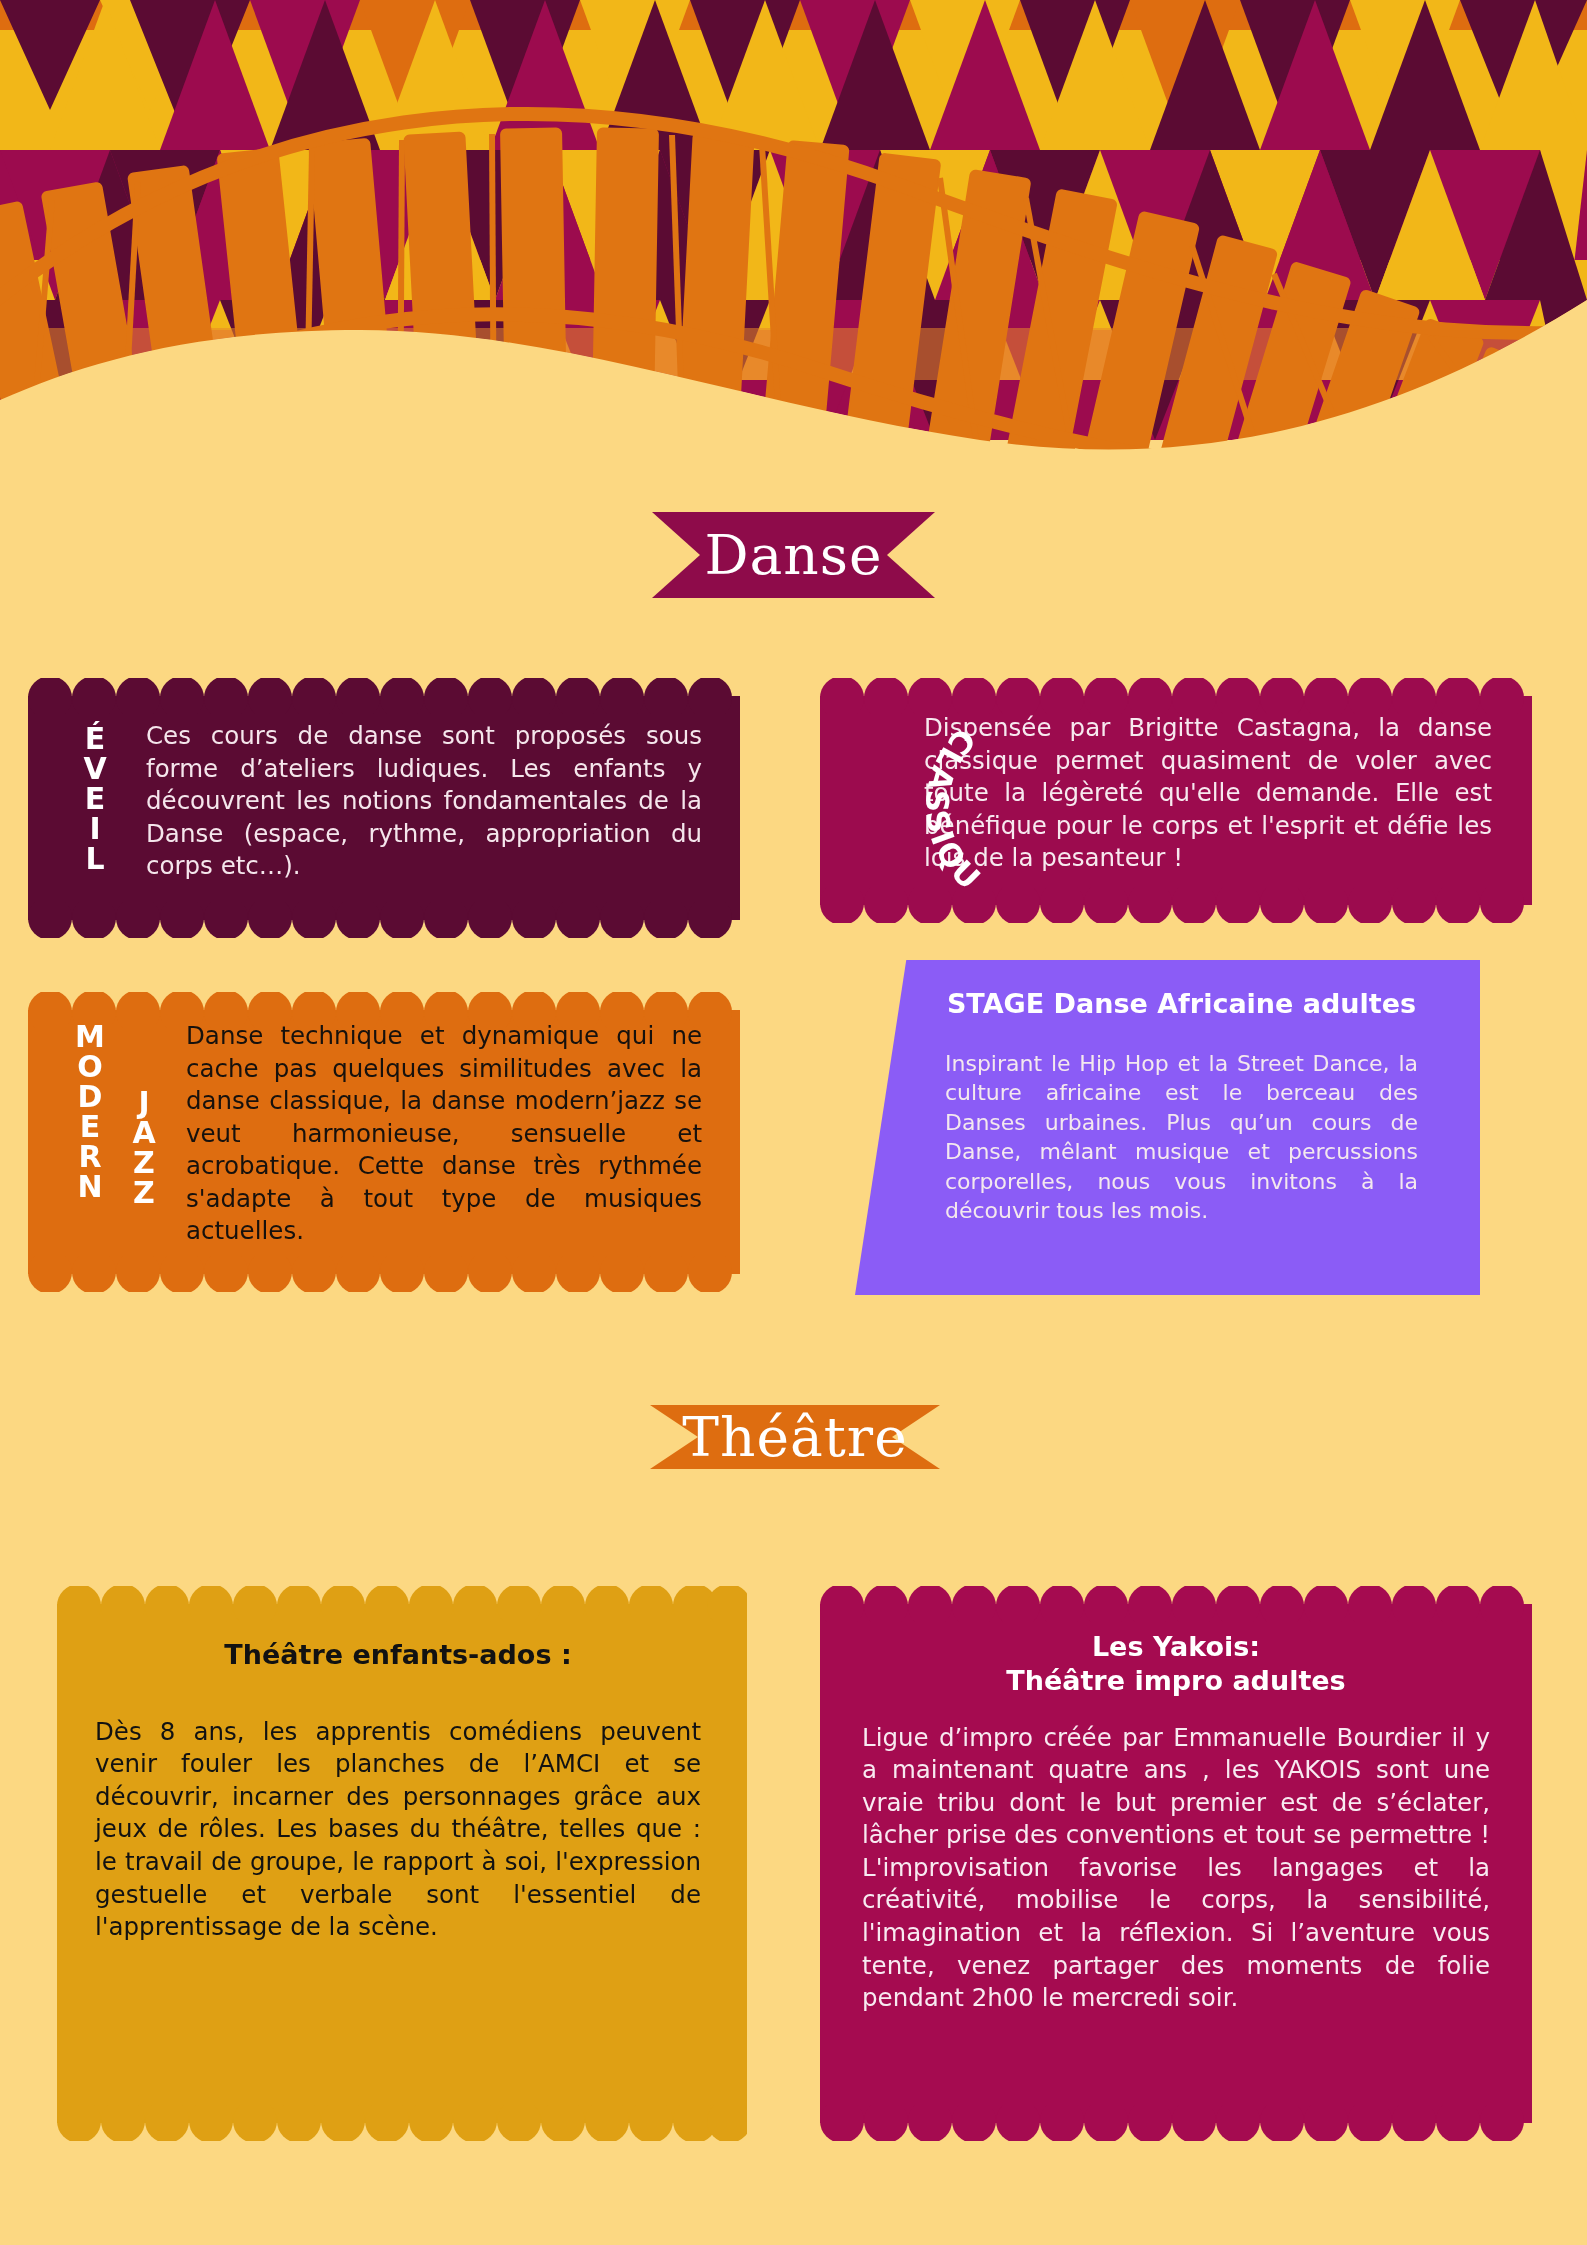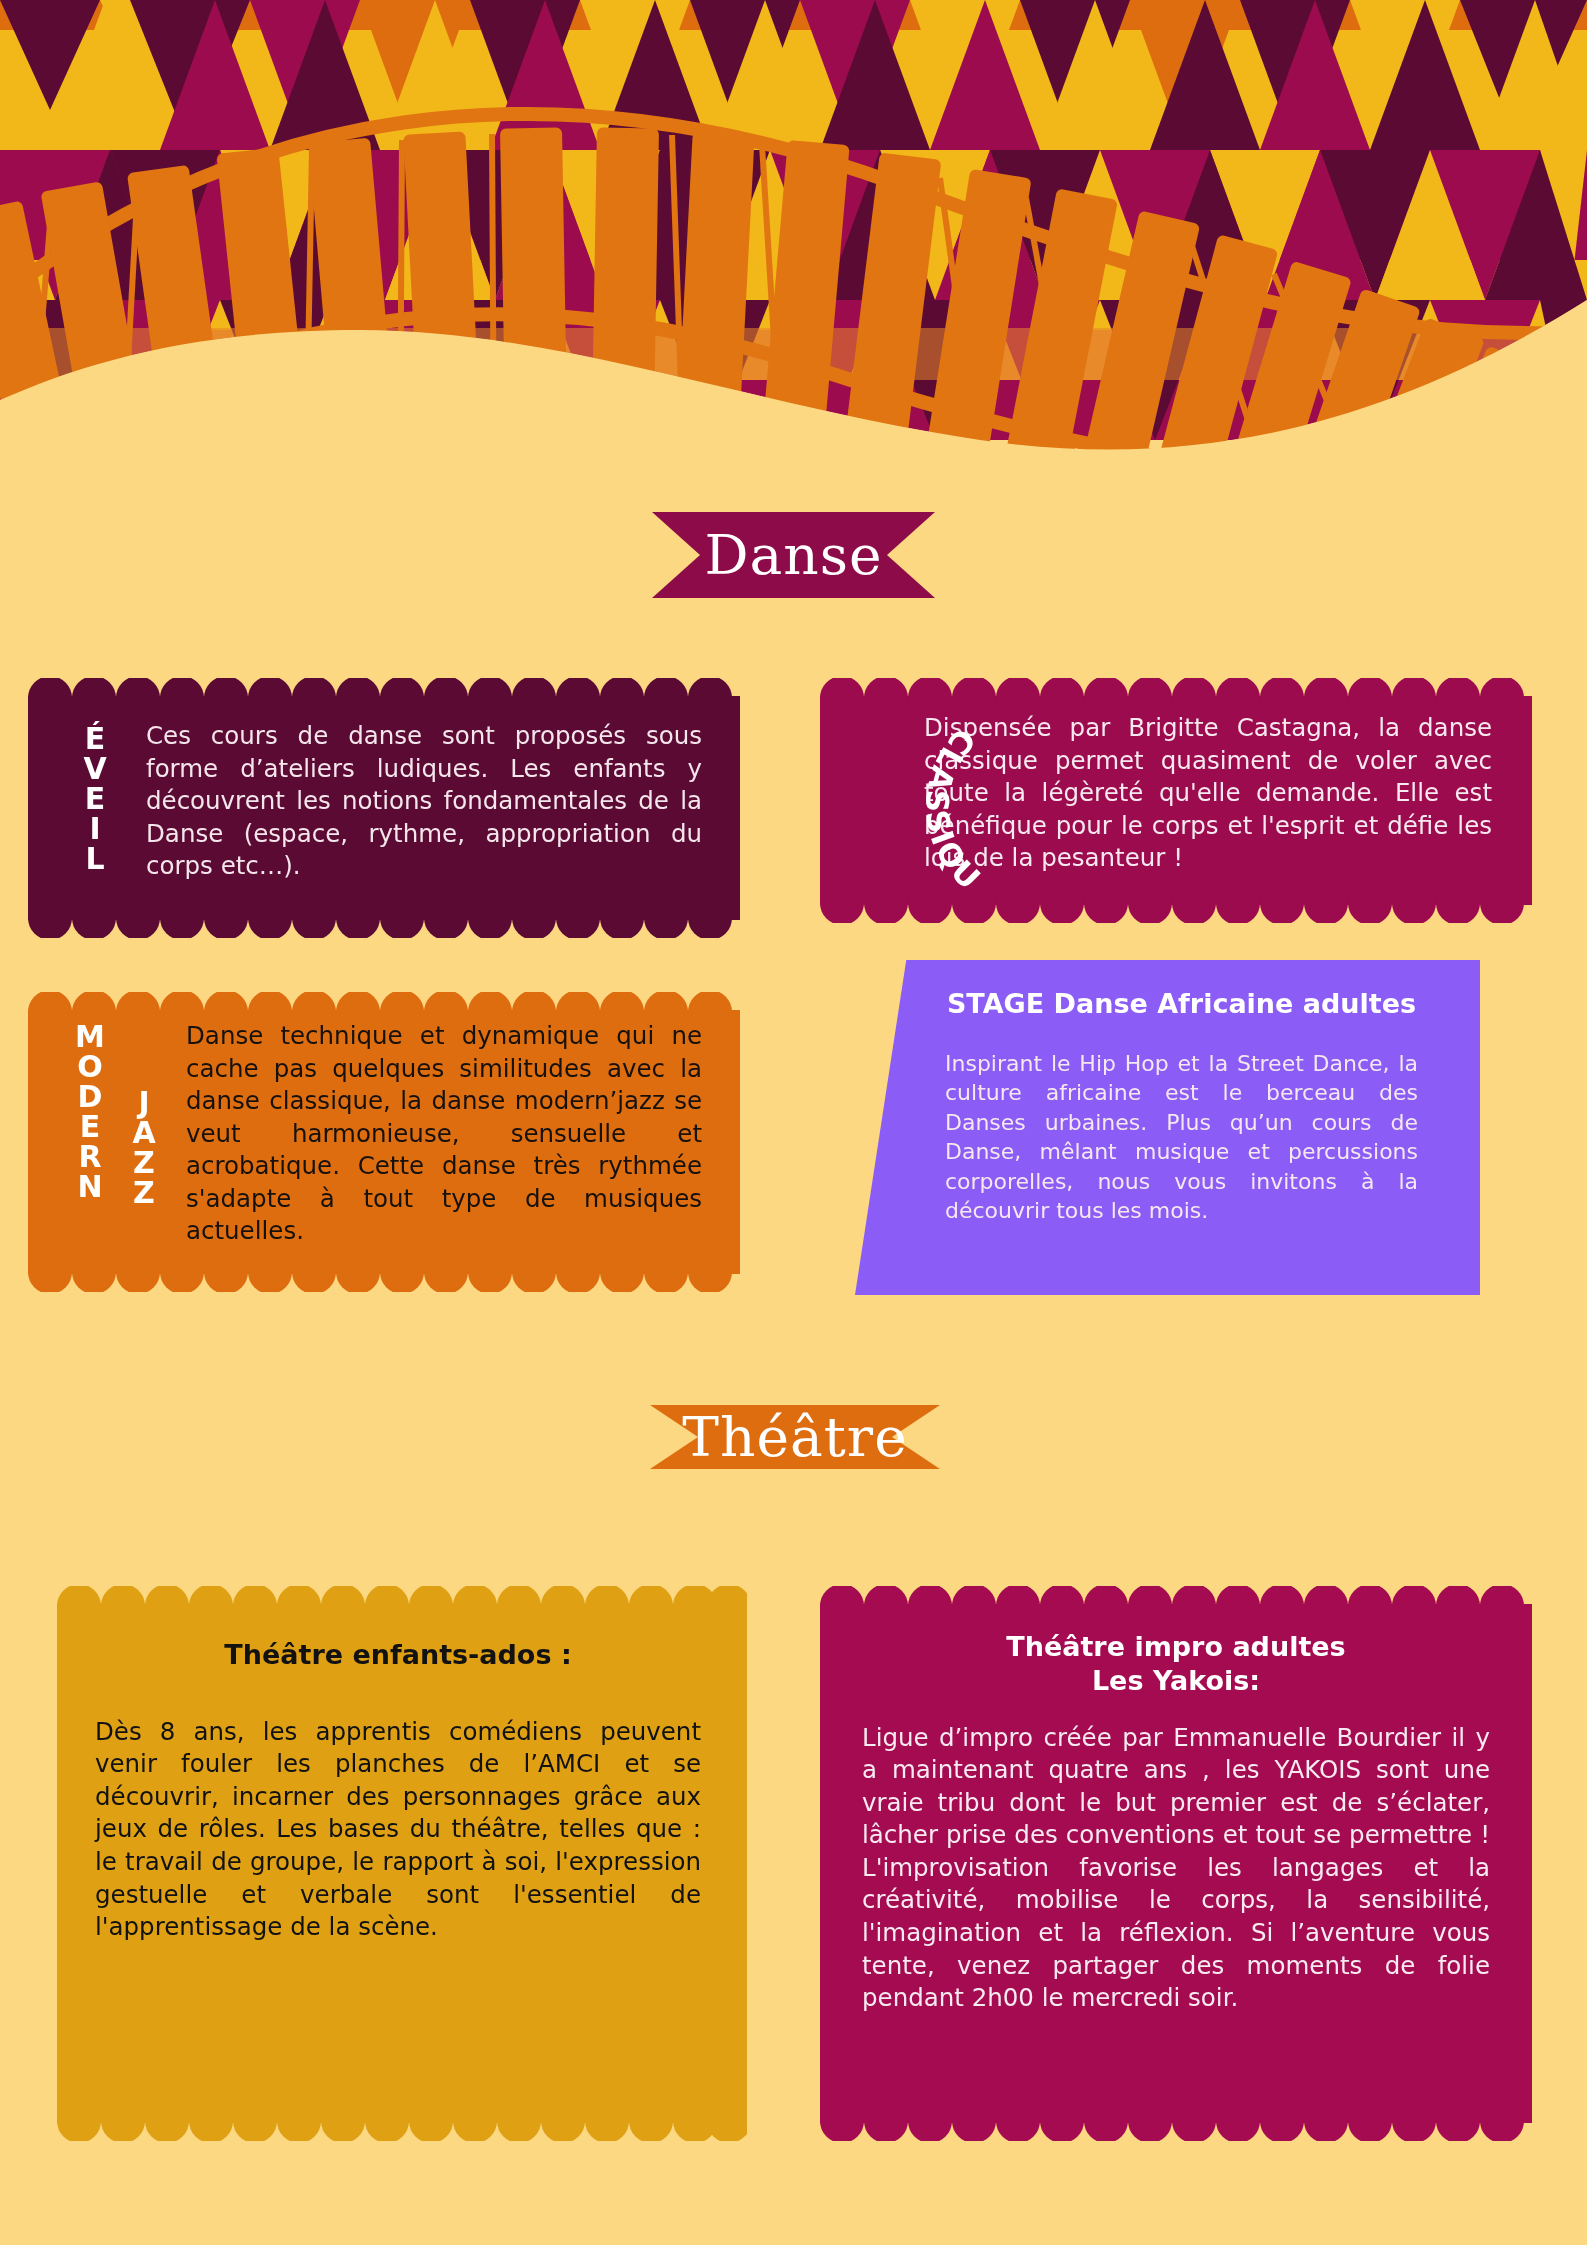--- a/index.html
+++ b/index.html
@@ -545,17 +545,17 @@
           <circle cx="462" cy="16" r="22"></circle>
           <circle cx="506" cy="16" r="22"></circle>
         <circle cx="550" cy="16" r="22"></circle>
           <circle cx="594" cy="16" r="22"></circle>
           <circle cx="638" cy="16" r="22"></circle>
         <circle cx="682" cy="16" r="22"></circle>
       </g>
     </svg>
   </div>
   <div class="content" style="display:block; padding:44px 42px 20px 42px;">
+    <div class="card-title" style="color:#ffffff;">Les Yakois:</div>
     <div class="card-title" style="color:#ffffff;">Théâtre  impro adultes</div>
-    <div class="card-title" style="color:#ffffff;">Les Yakois:</div>
     <div class="body-txt" style="color:#F8EAF1; margin-top:24px;">Ligue d’impro créée par Emmanuelle Bourdier il y a maintenant quatre ans , les YAKOIS sont une vraie tribu dont le but premier est de s’éclater, lâcher prise des conventions et tout se permettre ! L'improvisation favorise les langages et la créativité, mobilise le corps, la sensibilité, l'imagination et la réflexion. Si l’aventure vous tente, venez partager des moments de folie pendant 2h00 le mercredi soir.</div>
   </div>
 </div>
 
 </body></html>

